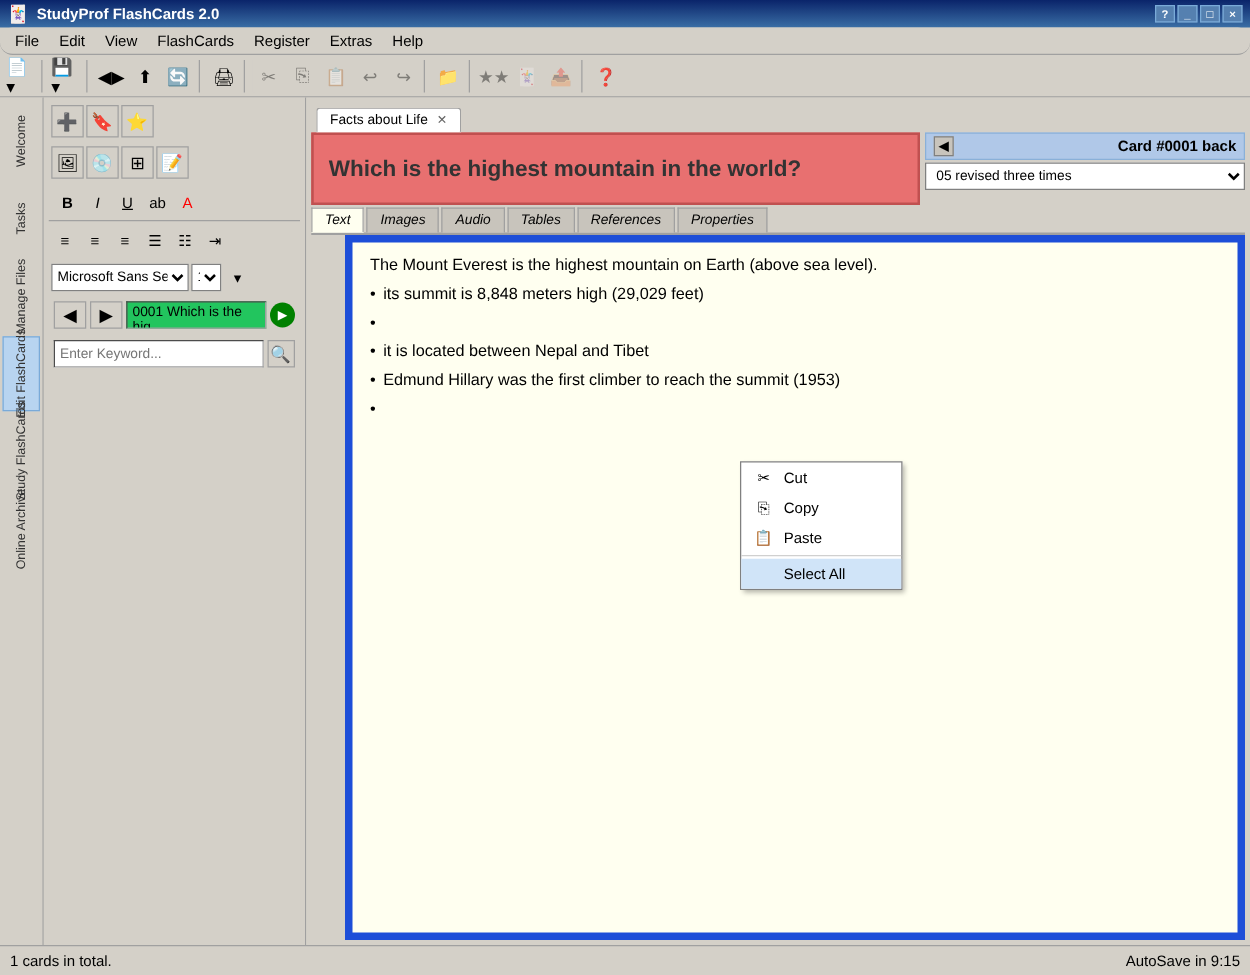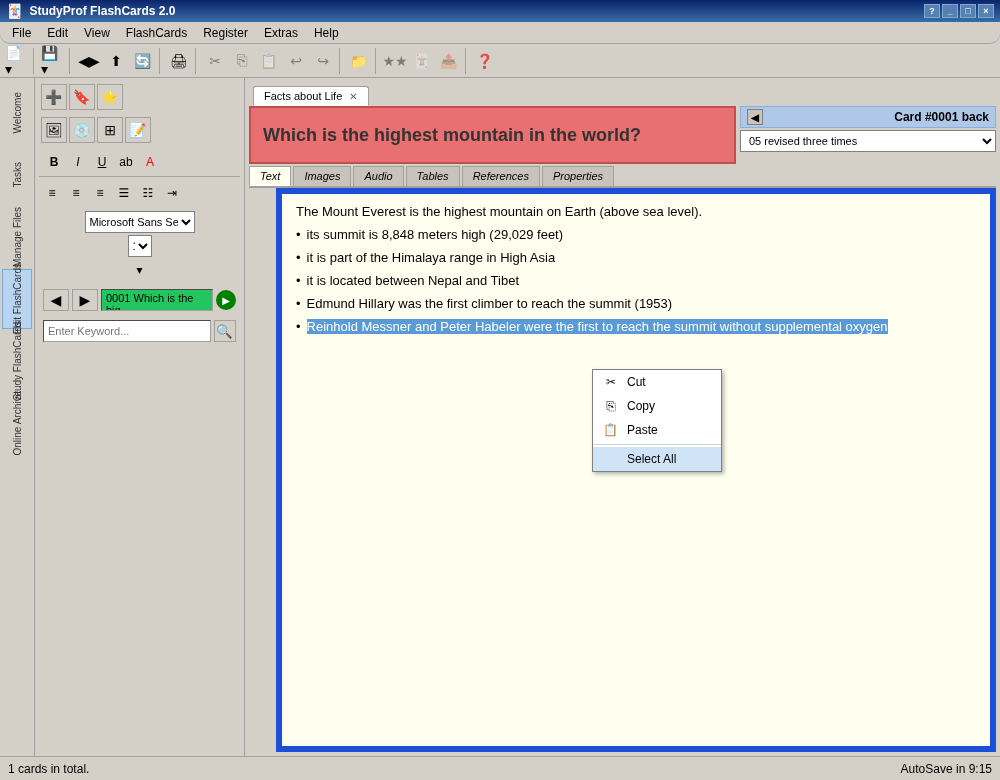--- a/index.html
+++ b/index.html
@@ -469,21 +469,21 @@
 
     <div style="display:flex;gap:2px;padding:2px;">
       <button class="fmt-btn">≡</button>
       <button class="fmt-btn">≡</button>
       <button class="fmt-btn">≡</button>
       <button class="fmt-btn">☰</button>
       <button class="fmt-btn">☷</button>
       <button class="fmt-btn">⇥</button>
     </div>
 
-    <div style="display:flex;align-items:center;gap:2px;padding:2px;flex-direction:column;">
+    <div style="display:flex;align-items:center;gap:2px;padding:2px;">
       <select class="font-select">
         <option>Microsoft Sans Se</option>
       </select>
       <select class="size-select">
         <option>16</option>
       </select>
       <button class="fmt-btn">▾</button>
     </div>
 
     <div id="nav-row">
@@ -535,33 +535,31 @@
     </div>
 
     <div id="content-area">
       <p>The Mount Everest is the highest mountain on Earth (above sea level).</p>
       <div class="bullet-item">
         <span class="bullet">•</span>
         <span>its summit is 8,848 meters high (29,029 feet)</span>
       </div>
       <div class="bullet-item">
         <span class="bullet">•</span>
-        <span>it is part of the Himalaya range in High Asia</span>
       </div>
       <div class="bullet-item">
         <span class="bullet">•</span>
         <span>it is located between Nepal and Tibet</span>
       </div>
       <div class="bullet-item">
         <span class="bullet">•</span>
         <span>Edmund Hillary was the first climber to reach the summit (1953)</span>
       </div>
       <div class="bullet-item">
         <span class="bullet">•</span>
-        <span class="highlighted-text">Reinhold Messner and Peter Habeler were the first to reach the summit without supplemental oxygen</span>
       </div>
 
       <div id="context-menu">
         <div class="ctx-item">
           <span class="ctx-icon">✂</span>
           <span>Cut</span>
         </div>
         <div class="ctx-item">
           <span class="ctx-icon">⎘</span>
           <span>Copy</span>

